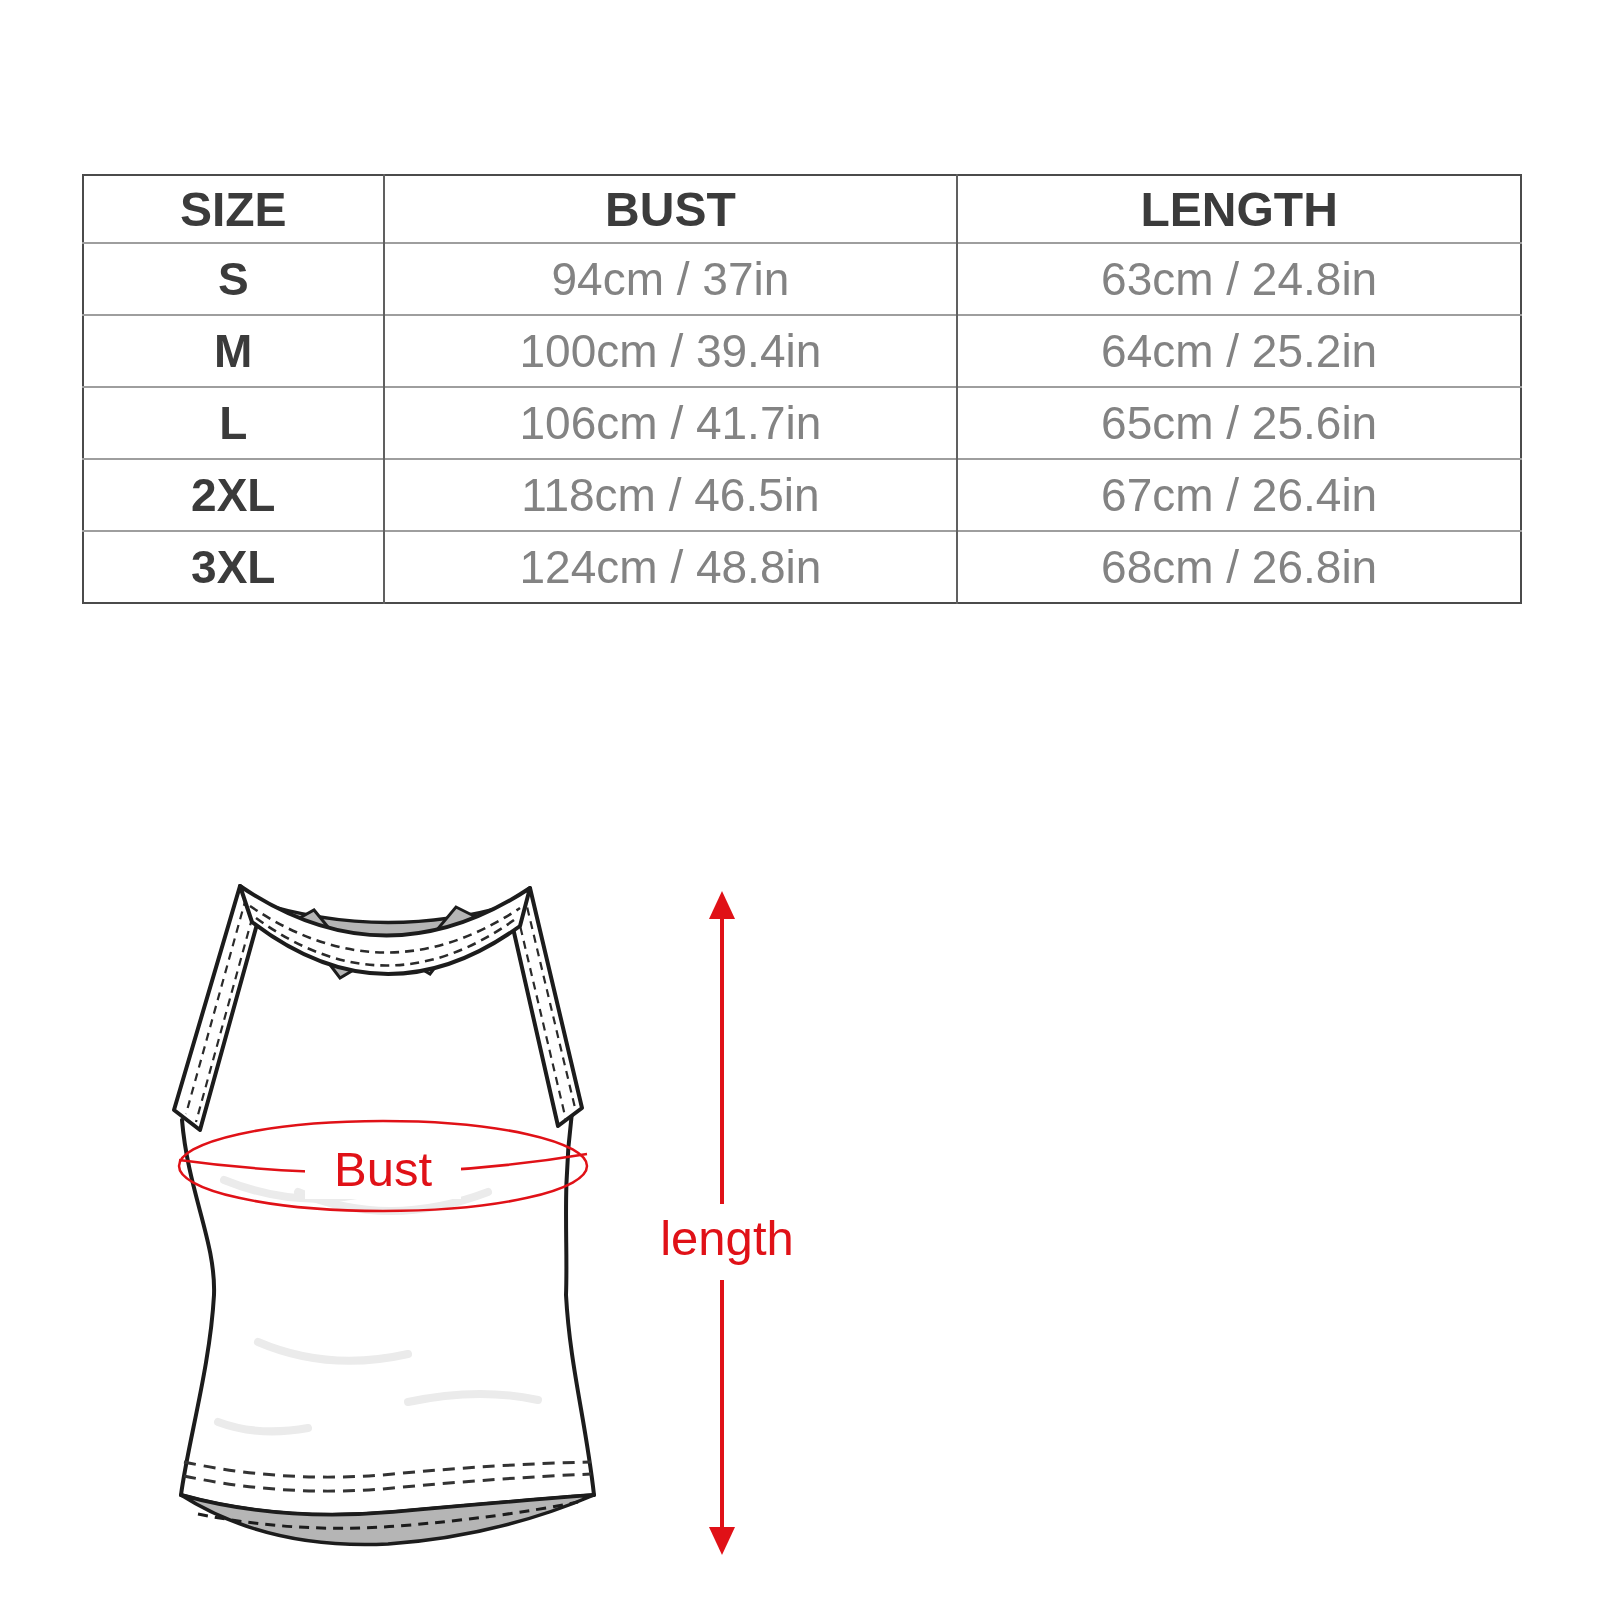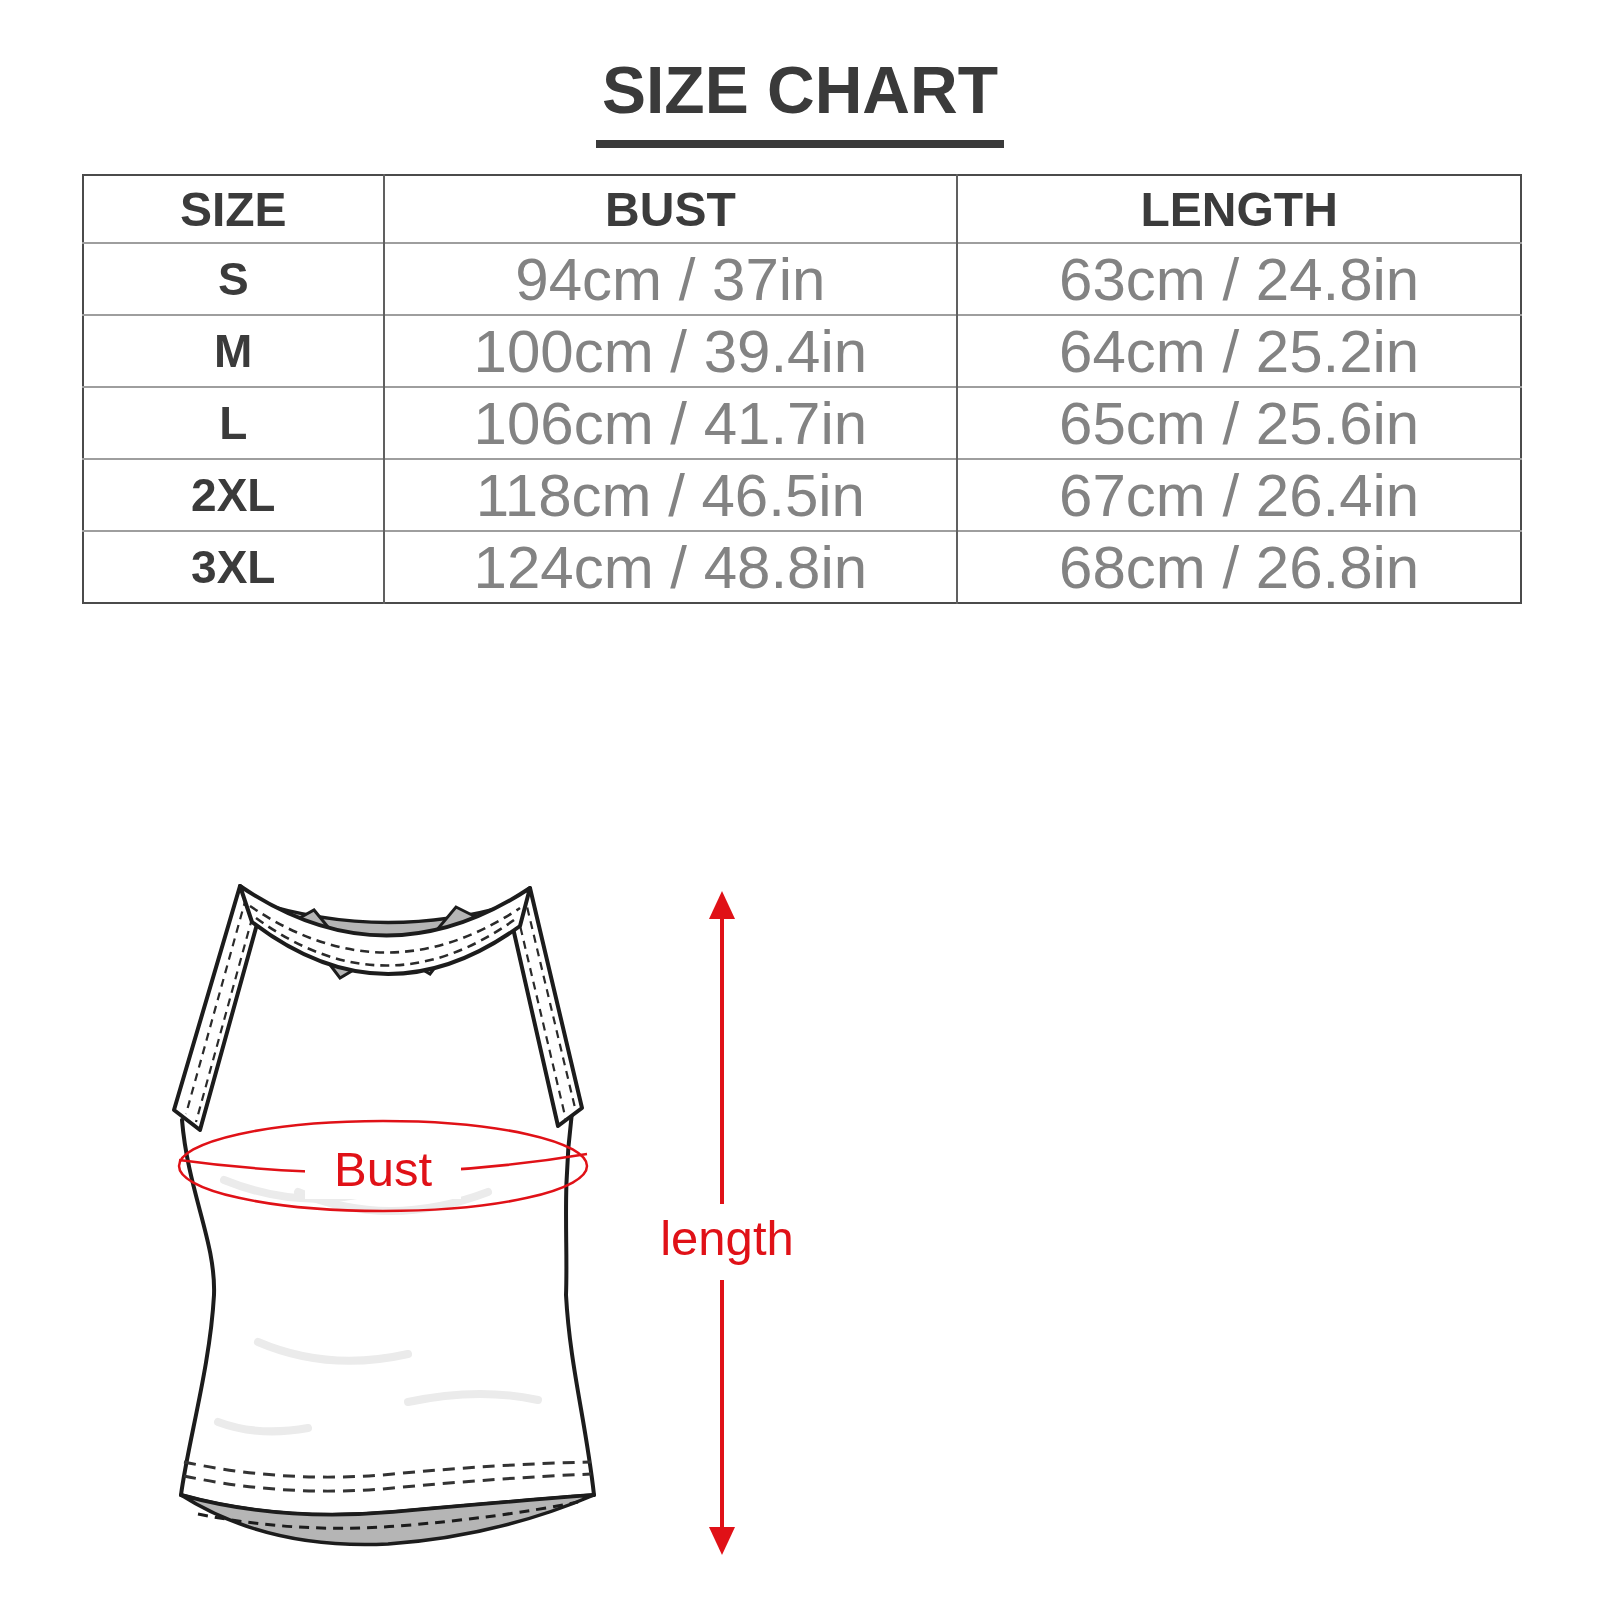--- a/index.html
+++ b/index.html
@@ -22,21 +22,21 @@
   }
   .size-table th,.size-table td{
     border-top:2px solid #9e9e9e;
     border-left:2px solid #606060;
     text-align:center;vertical-align:middle;padding:0;
   }
   .size-table tr th:first-child,.size-table tr td:first-child{border-left:none;margin-top:24px;}
   .size-table thead th{height:66px;font-size:48px;font-weight:bold;color:#3b3b3b;border-top:none;}
   .size-table tbody tr{height:72px;}
   .size-cell{font-size:46px;font-weight:bold;color:#3b3b3b;}
-  .val-cell{font-size:60px;font-weight:normal;color:#838383;}
+  .val-cell{font-size:46px;font-weight:normal;color:#838383;}
   
   .garment{position:absolute;left:158px;top:862px;width:470px;height:700px;}
   .length-arrow{position:absolute;left:697px;top:885px;width:50px;height:680px;}
   .bust-label{
     position:absolute;left:305px;top:1139px;width:156px;text-align:center;
     font-size:49px;color:#e01117;background:#ffffff;padding:2px 0;
   }
   .length-label{
     position:absolute;left:647px;top:1204px;width:160px;text-align:center;
     font-size:49px;color:#e01117;background:#ffffff;padding:6px 0 14px 0;
@@ -46,23 +46,20 @@
     position:absolute;left:845px;top:1096px;width:620px;
     font-size:44px;line-height:66px;color:#7c7c7c;
   }
   .note-label{font-weight:bold;color:#686868;margin-right:12px;}
 </style>
 </head>
 <body>
 
 <div class="page">
 
-  <div class="title-wrap">
-    <h1>SIZE CHART</h1>
-  </div>
 
   <table class="size-table">
     <colgroup>
       <col style="width:20.9%">
         <col style="width:39.9%">
         <col style="width:39.2%">
     </colgroup>
     <thead>
       <tr>
         <th>SIZE</th>

